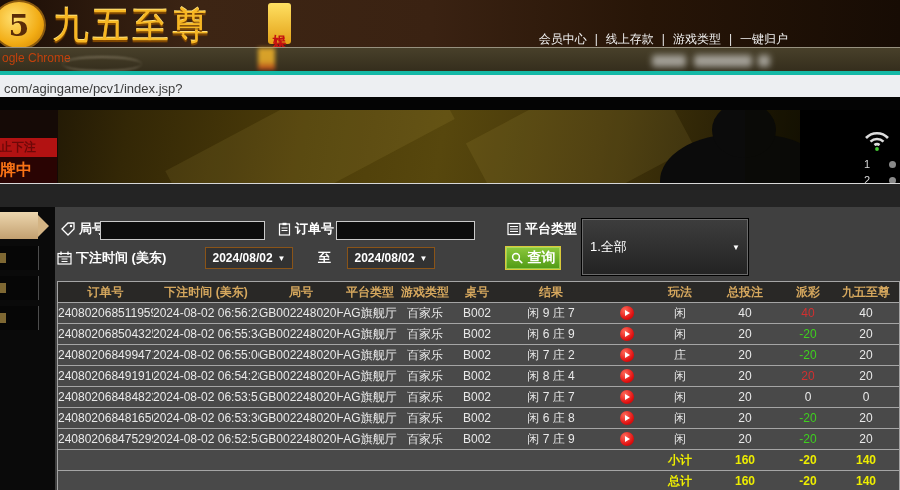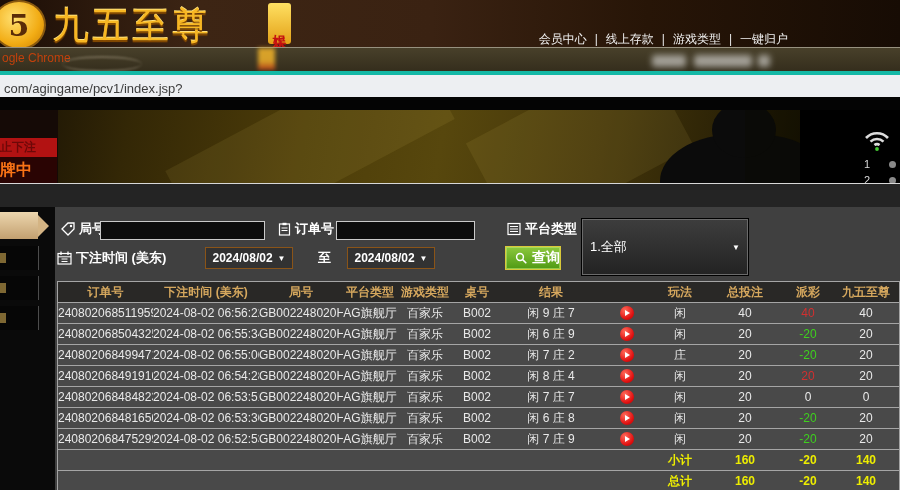--- a/index.html
+++ b/index.html
@@ -74,21 +74,21 @@
   #panel{left:55px;top:207px;width:845px;height:283px;background:#404040;z-index:4;}
   .flabel{display:flex;align-items:center;gap:4px;color:#fff;font-weight:bold;font-size:13px;white-space:nowrap;}
   .tinput{position:absolute;background:#0c0c0c;border:1px solid #c9c9c9;height:17px;
     color:#eee;font-size:12px;padding:0 3px;}
   #select-platform{display:flex;align-items:center;justify-content:space-between;padding:17px 7px;
     background:linear-gradient(#3d3d3d,#232323);border:1px solid #6b6b6b;outline:1px solid #000;
     color:#fff;font-size:13px;cursor:pointer;}
   .datebtn{display:flex;align-items:center;justify-content:center;gap:5px;
     background:#323232;border:1px solid #8a5418;color:#fff;font-weight:bold;font-size:12px;cursor:pointer;}
   .caret{font-size:8px;}
-  #query-btn{display:flex;align-items:center;justify-content:flex-end;gap:4px;
+  #query-btn{display:flex;align-items:center;justify-content:center;gap:4px;
     background:linear-gradient(#8cc83c,#4f9a14);border:1px solid #d9c93a;
     box-shadow:inset 0 0 0 1px rgba(190,230,110,.6);
     color:#fff;font-weight:bold;font-size:14px;cursor:pointer;}
 
   
   #rtable{left:2px;top:74px;width:841px;border:1px solid #a5a5a5;border-bottom:none;font-size:12px;}
   .trow{display:grid;grid-template-columns:95px 106px 84px 54px 56px 48px 100px 52px 54px 76px 50px 66px;
     height:20px;align-items:center;background:#494949;border-bottom:1px solid #a5a5a5;color:#e9e9e9;}
   .trow.head{background:#292826;color:#d6a85e;font-weight:bold;}
   .td{text-align:center;overflow:hidden;white-space:nowrap;}

